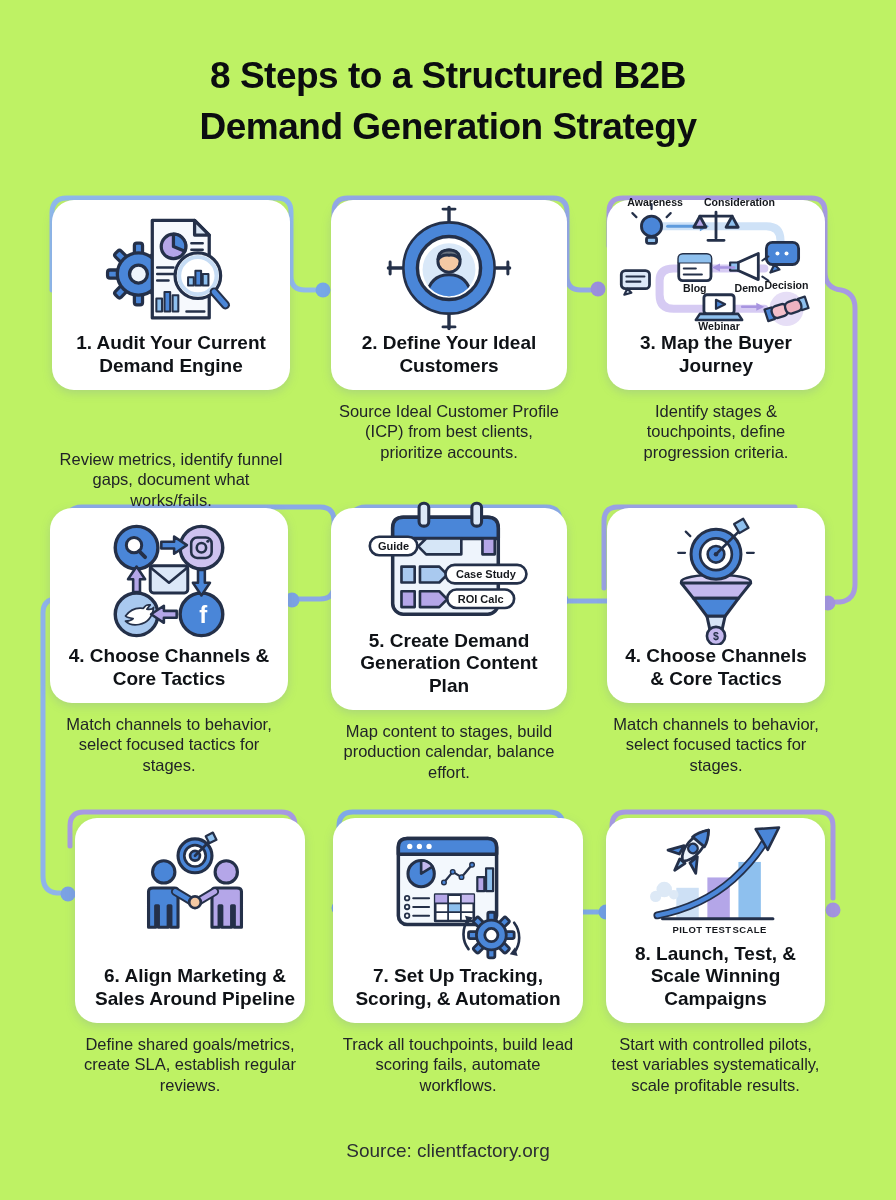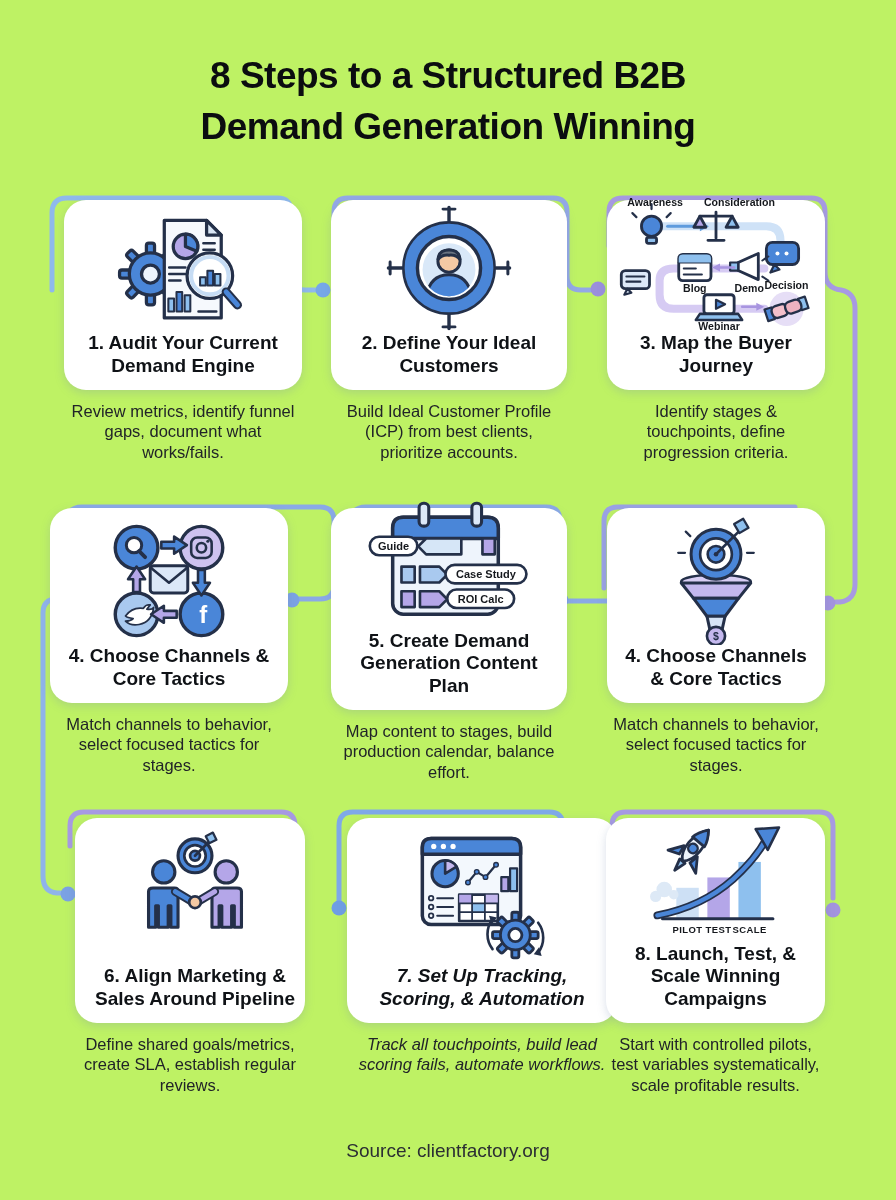--- a/index.html
+++ b/index.html
@@ -46,24 +46,24 @@
     <circle cx="292" cy="600" r="7.5" fill="#7ba2e4"></circle>
     <circle cx="561" cy="600" r="7.5" fill="#7ba2e4"></circle>
     <circle cx="68" cy="894" r="7.5" fill="#7ba2e4"></circle>
     <circle cx="339" cy="908" r="7.5" fill="#6f9ee4"></circle>
     <circle cx="606" cy="912" r="7.5" fill="#6f9ee4"></circle>
     <circle cx="833" cy="910" r="7.5" fill="#a393de"></circle>
   </svg>
 
   <div class="main-title">
     <div>8 Steps to a Structured B2B</div>
-    <div>Demand Generation Winning</div>
-  </div>
-
-  <div class="cell" style="left:64px;top:200px;width:238px;">
+    <div>Demand Generation Strategy</div>
+  </div>
+
+  <div class="cell" style="left:52px;top:200px;width:238px;gap:48px;">
     <div class="card" style="height:190px;">
       <div class="icon-box">
         <svg width="162" height="122" viewBox="0 0 170 150">
           <g stroke="#243049" stroke-width="4" stroke-linejoin="round" stroke-linecap="round">
             <g transform="translate(45,80)" fill="#4a86d8">
               <rect x="-5" y="-38" width="10" height="14" rx="3"></rect>
               <rect x="-5" y="-38" width="10" height="14" rx="3" transform="rotate(45)"></rect>
               <rect x="-5" y="-38" width="10" height="14" rx="3" transform="rotate(90)"></rect>
               <rect x="-5" y="-38" width="10" height="14" rx="3" transform="rotate(135)"></rect>
               <rect x="-5" y="-38" width="10" height="14" rx="3" transform="rotate(180)"></rect>
@@ -121,21 +121,21 @@
           </g>
           <g clip-path="url(#faceclip)" stroke="#243049" stroke-width="3.5" stroke-linejoin="round">
             <path d="M58,110 Q62,83 85,83 Q108,83 112,110 Z" fill="#4a86d8"></path>
             <circle cx="85" cy="67" r="13" fill="#f4c9a4"></circle>
             <path d="M72,65 Q73,54 85,54 Q97,54 98,65 Q93,59 85,60 Q77,59 72,65 Z" fill="#6b7482"></path>
           </g>
         </svg>
       </div>
       <div class="card-title">2. Define Your Ideal Customers</div>
     </div>
-    <div class="desc">Build Ideal Customer Profile (ICP) from best clients, prioritize accounts.</div>
+    <div class="desc">Source Ideal Customer Profile (ICP) from best clients, prioritize accounts.</div>
   </div>
 
   <div class="cell" style="left:607px;top:200px;width:218px;">
     <div class="card" style="height:190px;">
       <div class="icon-box">
         <svg width="202" height="136" viewBox="0 0 200 135">
           <g fill="none" stroke-linecap="round" stroke-linejoin="round">
             <path d="M40,30 H150 Q164,30 164,44 V50" stroke="#cfe2f7" stroke-width="8"></path>
             <path d="M148,72 H58 Q44,72 44,84 V98 Q44,112 58,112 H148" stroke="#d6cbf3" stroke-width="8"></path>
             <path d="M52,30 H84" stroke="#5f9bdd" stroke-width="3"></path>
@@ -295,21 +295,21 @@
             <path d="M112,70 L92,82" stroke="#b4a6e8" stroke-width="5.5"></path>
             <circle cx="90" cy="82" r="6.5" fill="#f4c9a4" stroke-width="3"></circle>
           </g>
         </svg>
       </div>
       <div class="card-title">6. Align Marketing &amp; Sales Around Pipeline</div>
     </div>
     <div class="desc">Define shared goals/metrics, create SLA, establish regular reviews.</div>
   </div>
 
-  <div class="cell" style="left:347px;top:818px;width:270px;font-style:italic;">
+  <div class="cell" style="left:333px;top:818px;width:250px;">
     <div class="card" style="height:205px;">
       <div class="icon-box">
         <svg width="178" height="136" viewBox="0 0 180 155">
           <g stroke="#243049" stroke-linejoin="round" stroke-linecap="round">
             <rect x="22" y="12" width="112" height="98" rx="10" fill="#f3f8fd" stroke-width="4"></rect>
             <path d="M22,30 h112 v-8 q0,-10 -10,-10 h-92 q-10,0 -10,10 Z" fill="#4a86d8" stroke-width="4"></path>
             <circle cx="35" cy="21" r="3" fill="#ffffff" stroke="none"></circle>
             <circle cx="46" cy="21" r="3" fill="#ffffff" stroke="none"></circle>
             <circle cx="57" cy="21" r="3" fill="#ffffff" stroke="none"></circle>
             <circle cx="48" cy="52" r="15" fill="#4a86d8" stroke-width="3.5"></circle>

